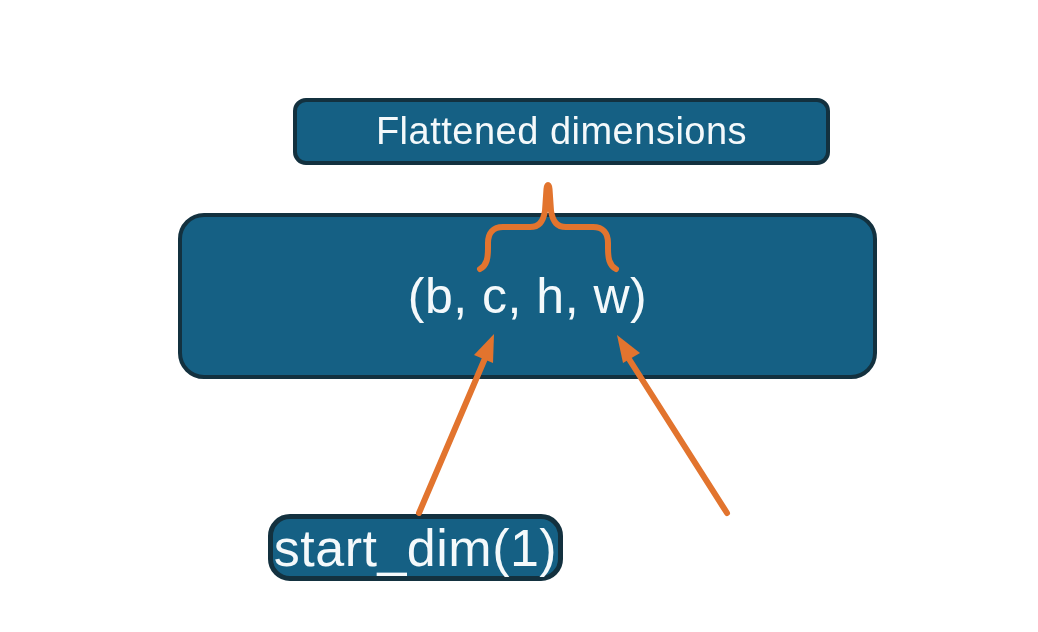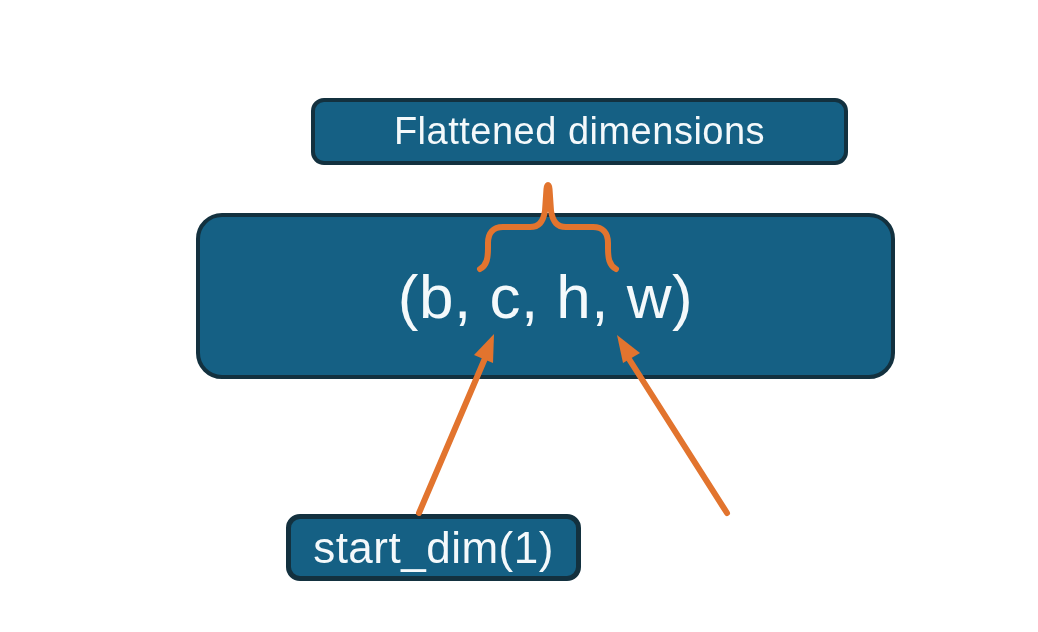--- a/index.html
+++ b/index.html
@@ -23,38 +23,37 @@
   }
   .node {
     position: absolute;
     background: var(--node-fill);
     border: 4px solid var(--node-border);
     color: var(--node-text);
     display: flex;
     align-items: center;
     justify-content: center;
     text-align: center;
-    margin-left: 18px;
   }
   .top-node {
     left: 293px; top: 98px;
     width: 537px; height: 67px;
     border-radius: 13px;
     font-size: 38px;
   }
   .big-node {
     left: 178px; top: 213px;
     width: 699px; height: 166px;
     border-radius: 26px;
-    font-size: 62px;
+    font-size: 50px;
   }
   .small-node {
-    border-radius: 14px;
+    border-radius: 22px;
     border-width: 5px;
-    font-size: 44px;
+    font-size: 52px;
   }
   .start-node {
     left: 268px; top: 514px;
     width: 295px; height: 67px;
   }
   .end-node {
     left: 583px; top: 514px;
     width: 293px; height: 67px;
   }
   .node-label {

